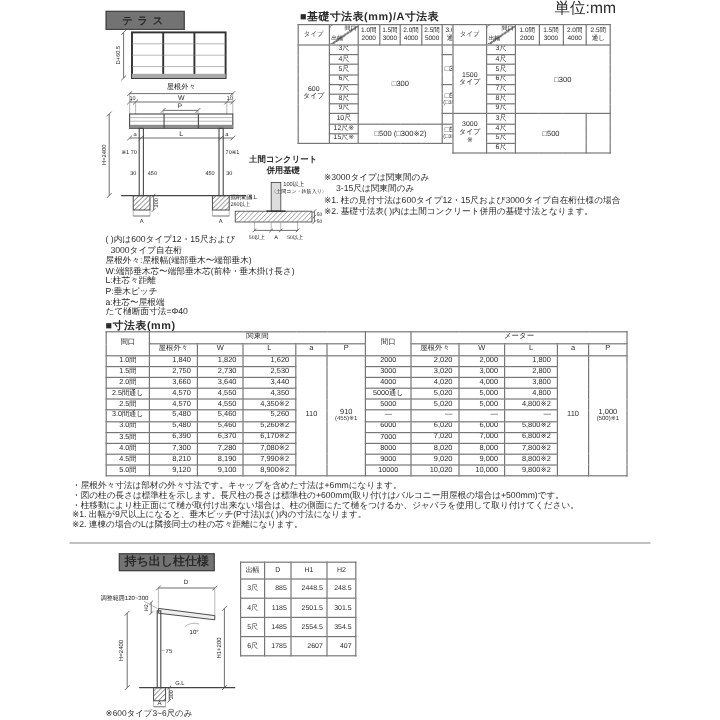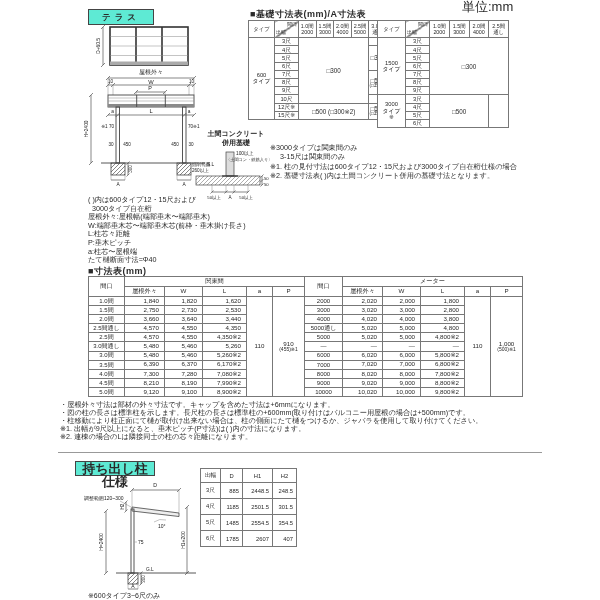--- a/index.html
+++ b/index.html
@@ -1,20 +1,20 @@
 <!DOCTYPE html>
 <html><head>
 <meta charset="utf-8">
 <style>
   html,body{margin:0;padding:0}
   body{width:600px;height:600px;position:relative;background:#fff;overflow:hidden;
        font-family:"Liberation Sans","DejaVu Sans",sans-serif;color:#2a2a2a}
   .abs{position:absolute}
   .ttl{font-weight:bold;font-size:9px;letter-spacing:0.5px}
-  .boxlabel{border:1.5px solid #444;text-align:center;font-weight:bold;background:#5eead4}
+  .boxlabel{border:1.5px solid #444;text-align:center;font-weight:bold;background:#737373}
   .small{font-size:7.2px;line-height:8.6px;white-space:nowrap}
   
   table.ftab{position:absolute;border-collapse:collapse;table-layout:fixed;background:#fff;border:1.5px solid #333}
   .ftab td{border:1px solid #777;font-size:5.8px;text-align:center;vertical-align:middle;padding:0;line-height:1.12;overflow:hidden}
   .ftab tr{height:8.2px}
   .ftab tr.hrow{height:17px}
   .ftab tr.hrow td{font-size:5.4px}
   .ftab td.diag{position:relative;background:linear-gradient(to bottom right,transparent 47%,#777 47%,#777 53%,transparent 53%)}
   .diag .cnr-t{position:absolute;top:1px;right:1px;font-size:5px}
   .diag .cnr-b{position:absolute;bottom:1px;left:1px;font-size:5px}
@@ -505,21 +505,21 @@
 <div class="abs small" style="left:60px;top:401px;line-height:7.9px">
   <div>・屋根外々寸法は部材の外々寸法です。キャップを含めた寸法は+6mmになります。</div>
   <div>・図の柱の長さは標準柱を示します。長尺柱の長さは標準柱の+600mm(取り付けはバルコニー用屋根の場合は+500mm)です。</div>
   <div>・柱移動により柱正面にて樋が取付け出来ない場合は、柱の側面にたて樋をつけるか、ジャバラを使用して取り付けてください。</div>
   <div>※1. 出幅が9尺以上になると、垂木ピッチ(P寸法)は( )内の寸法になります。</div>
   <div>※2. 連棟の場合のLは隣接同士の柱の芯々距離になります。</div>
 </div>
 
 <div class="abs" style="left:58px;top:452px;width:484px;border-top:1px solid #999"></div>
 
-<div class="abs boxlabel" style="left:75px;top:461px;width:78px;height:13px;line-height:13px;font-size:13px">持ち出し柱仕様</div>
+<div class="abs boxlabel" style="left:99px;top:461px;width:78px;height:13px;line-height:13px;font-size:10px">持ち出し柱仕様</div>
 
 <svg class="abs" style="left:84px;top:480px" width="115" height="114" viewBox="0 0 115 114">
   <defs>
     <pattern id="hatchB" patternUnits="userSpaceOnUse" width="4" height="4">
       <path d="M0,4 L4,0" stroke="#555" stroke-width="0.7"></path>
     </pattern>
   </defs>
   <line x1="48" y1="10" x2="95" y2="10" class="dln"></line>
   <path d="M46,12 l4,-4 M93,12 l4,-4" class="dln"></path>
   <text x="71" y="7" font-size="5.2" text-anchor="middle">D</text>

